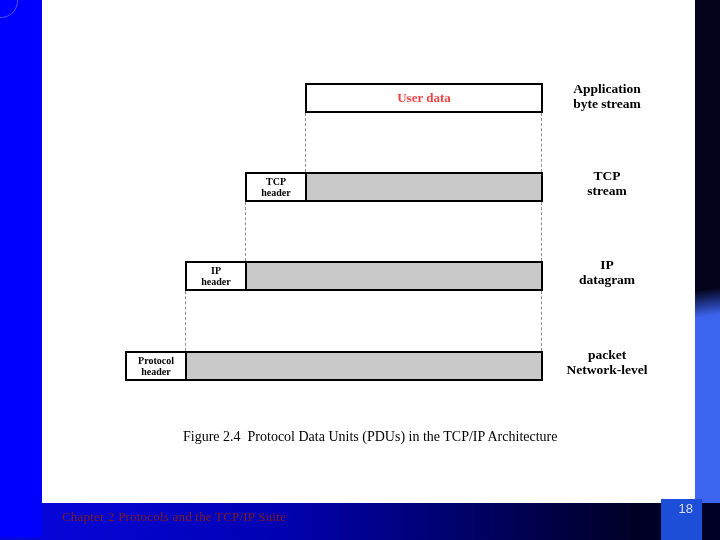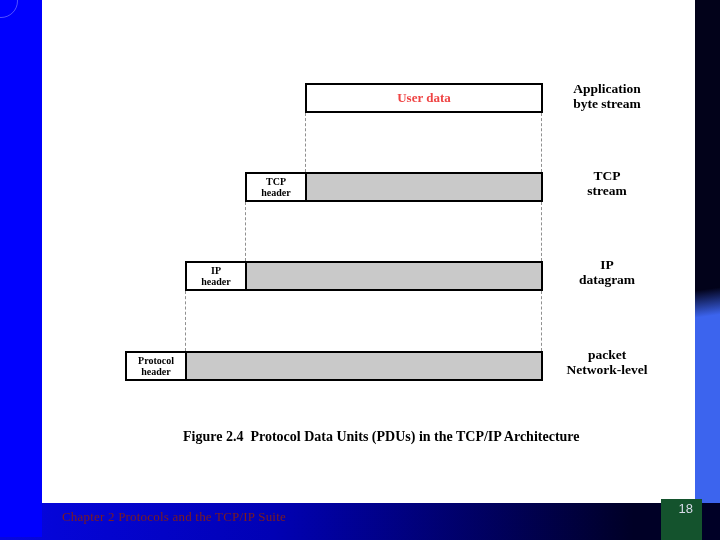--- a/index.html
+++ b/index.html
@@ -28,21 +28,21 @@
     position: absolute; left: 0; top: 503px; width: 720px; height: 37px;
     background: linear-gradient(to right, #0606e0 0%, #0101b4 38%, #000026 88%, #000026 100%);
     z-index: 2;
   }
   .footer-text {
     position: absolute; left: 62px; top: 509px; z-index: 4;
     color: #7f1d1d; font-size: 13px; letter-spacing: 0.2px;
   }
   .page-box {
     position: absolute; left: 661px; top: 499px; width: 41px; height: 41px;
-    background: #14532d; z-index: 5; text-align: right;
+    background: #1d4ed8; z-index: 5; text-align: right;
   }
   .page-number {
     display: inline-block; margin: 1px 9px 0 0;
     color: #d9dcea; font-size: 13px;
     font-family: "Liberation Sans", "DejaVu Sans", sans-serif;
   }
 
   
   .user-box {
     position: absolute; left: 305px; top: 83px; width: 238px; height: 30px;
@@ -79,21 +79,21 @@
     position: absolute; left: 537px; width: 140px; text-align: center;
     font-weight: bold; font-size: 13.5px; line-height: 15px; color: #000;
   }
   .sl-app { top: 81px; }
   .sl-tcp { top: 168px; }
   .sl-ip  { top: 257px; }
   .sl-net { top: 347px; }
 
   .caption {
     position: absolute; left: 183px; top: 429px;
-    font-weight: bold; font-size: 14px; color: #000; white-space: pre;
+    font-weight: normal; font-size: 14px; color: #000; white-space: pre;
   }
 </style>
 </head>
 <body>
 
 <div class="slide">
 
   <div class="left-strip">
     <div class="arc"></div>
   </div>

